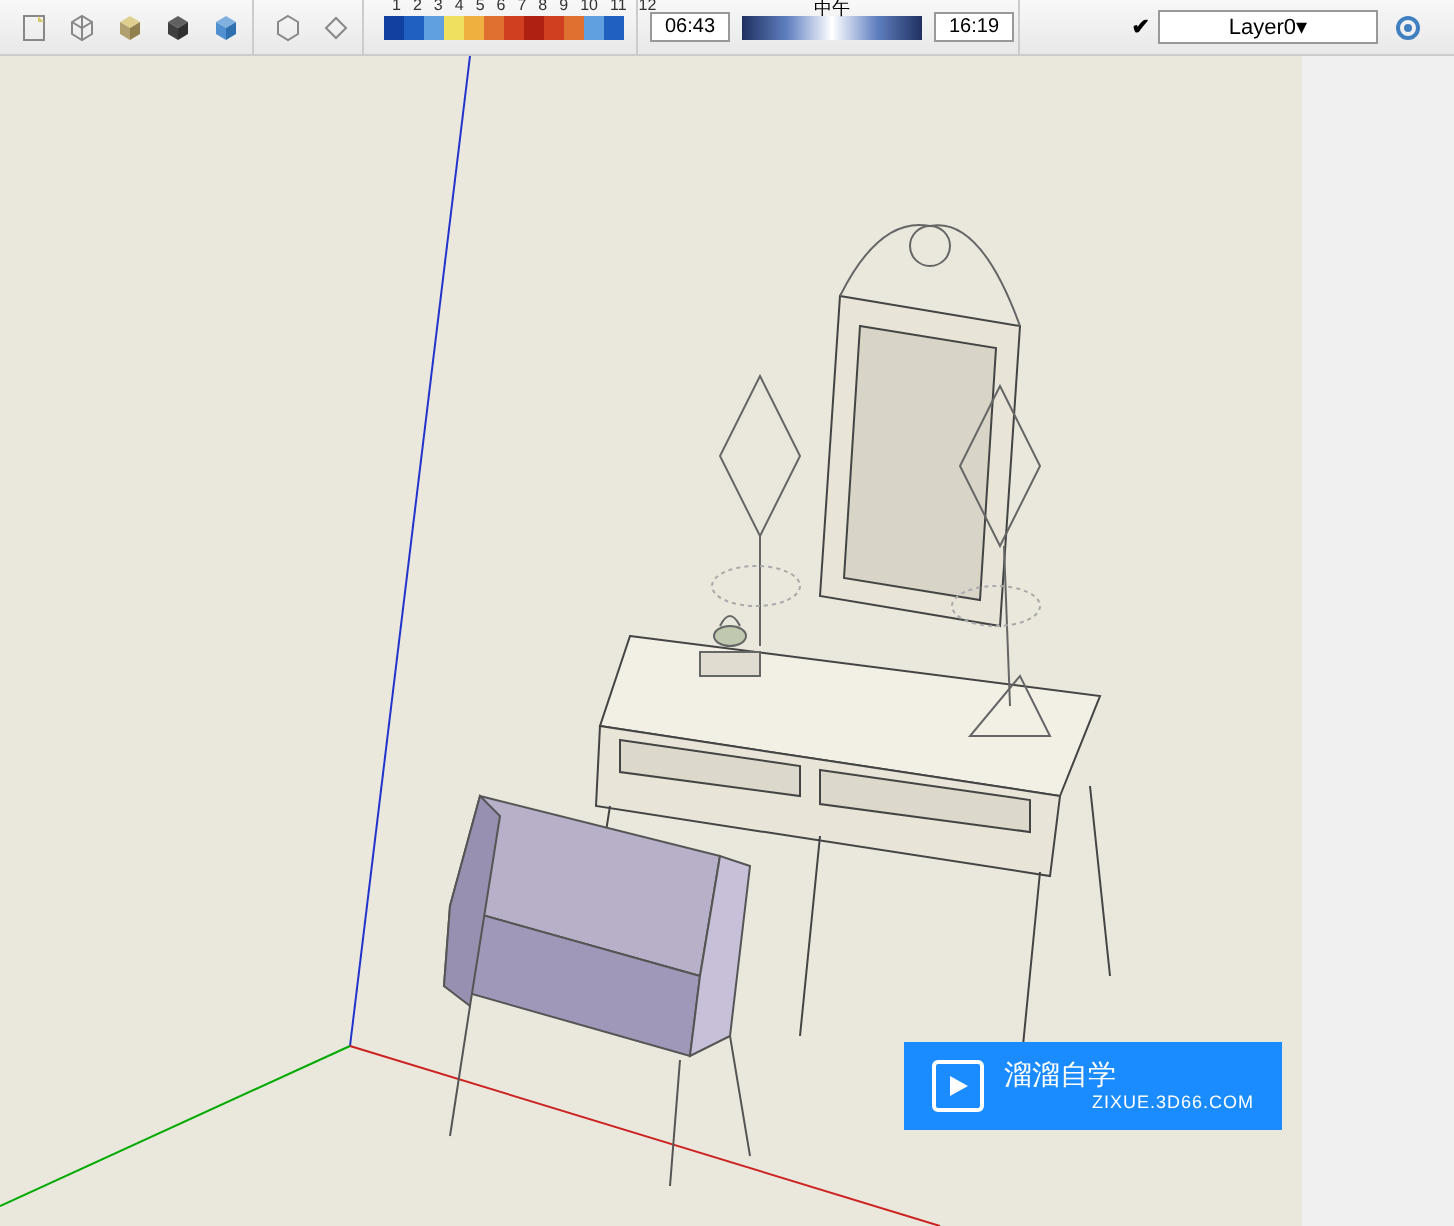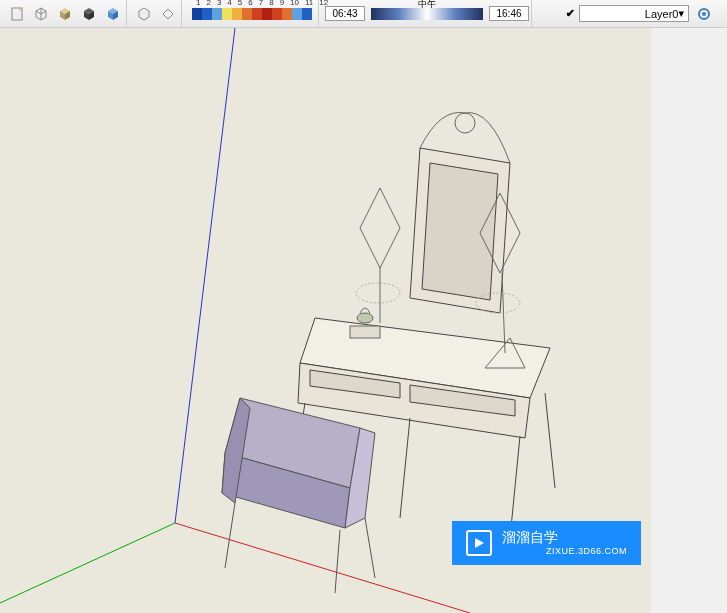--- a/index.html
+++ b/index.html
@@ -74,21 +74,21 @@
       margin-right: 8px;
     }
     .layer-select {
       border: 1px solid #999;
       background: #fff;
       padding: 1px 4px;
       min-width: 110px;
       font-size: 11px;
       display: flex;
       align-items: center;
-      justify-content: flex-end;
+      justify-content: center;
     }
     .checkmark { color: #000; font-weight: bold; }
     .viewport {
       width: 651px;
       height: 585px;
       background: #eae8dc;
       position: relative;
       overflow: hidden;
     }
     .watermark-box {
@@ -195,24 +195,24 @@
           <span>9</span>
           <span>10</span>
           <span>11</span>
           <span>12</span>
         </div>
       </div>
     </div>
   </div>
   <div class="tool-group">
     <div class="time-box">06:43</div>
-    <div style="width:112px; height:12px; background:linear-gradient(90deg,#203060,#6080c0,#fff,#6080c0,#203060); margin:0 4px; position:relative;">
+    <div style="width:90px; height:12px; background:linear-gradient(90deg,#203060,#6080c0,#fff,#6080c0,#203060); margin:0 4px; position:relative;">
       <div style="position:absolute; top:-10px; width:100%; text-align:center; font-size:9px;">中午</div>
     </div>
-    <div class="time-box">16:46</div>
+    <div class="time-box">16:19</div>
   </div>
   <div class="layer-box">
     <span class="checkmark">✔</span>
     <div class="layer-select">
       <span>Layer0</span>
       <span>▾</span>
     </div>
     <div class="tool-btn">
         <svg width="16" height="16">
           <circle cx="8" cy="8" r="5" fill="none" stroke="#4080c0" stroke-width="2"></circle>

